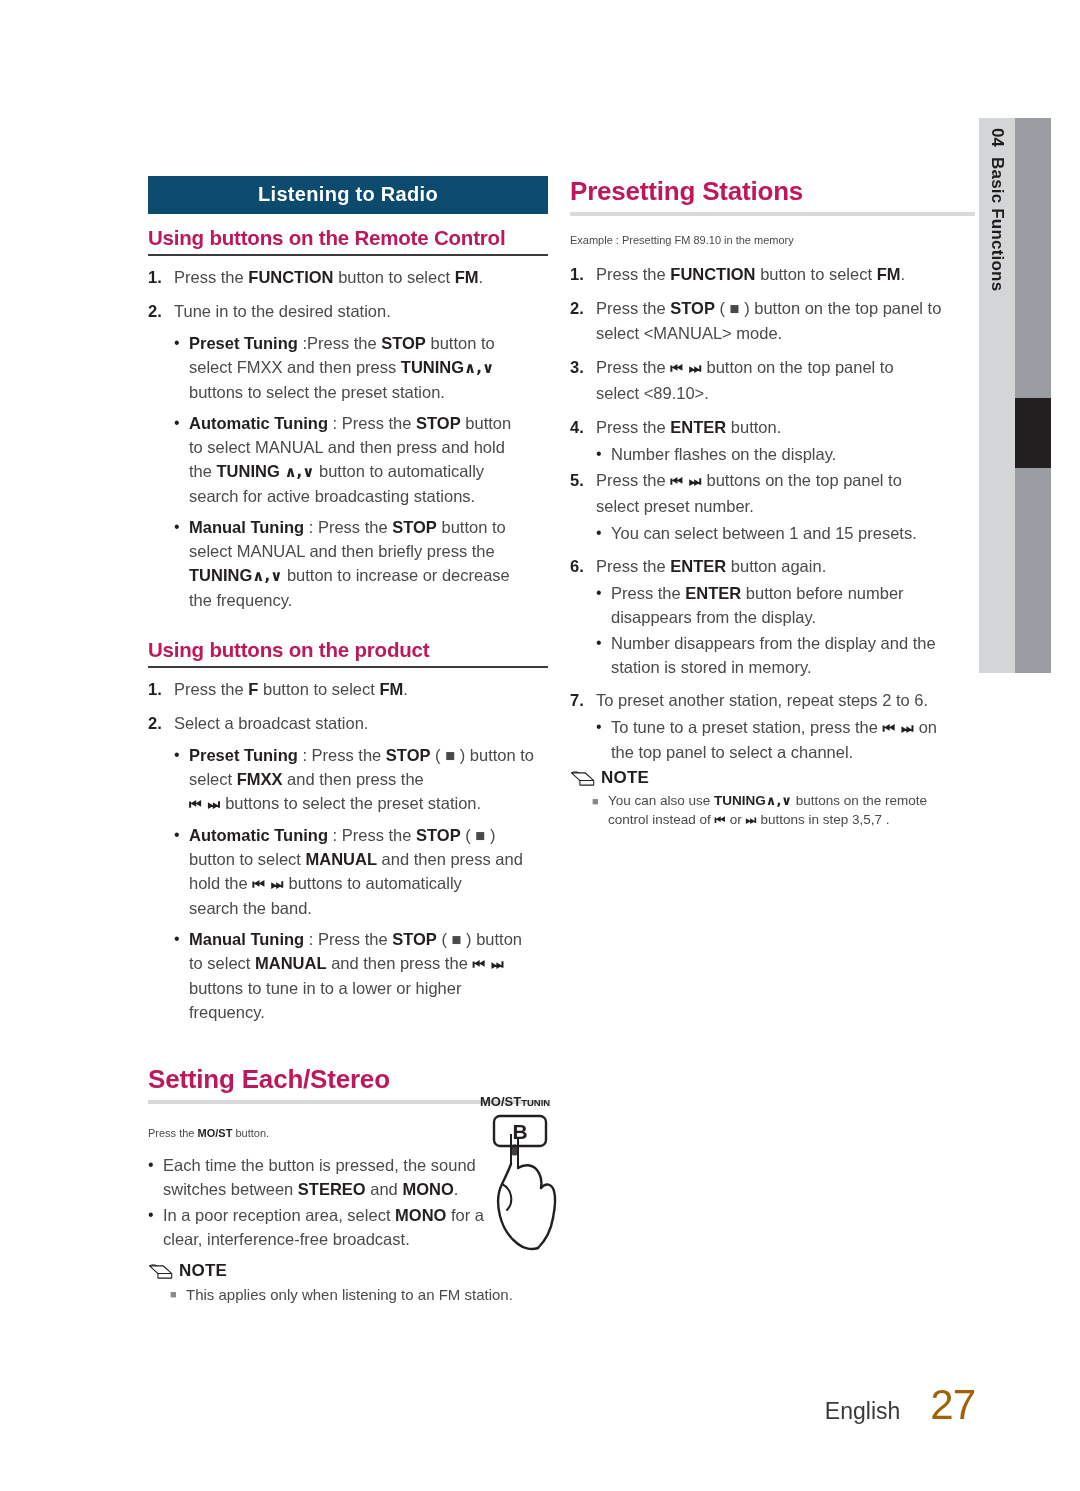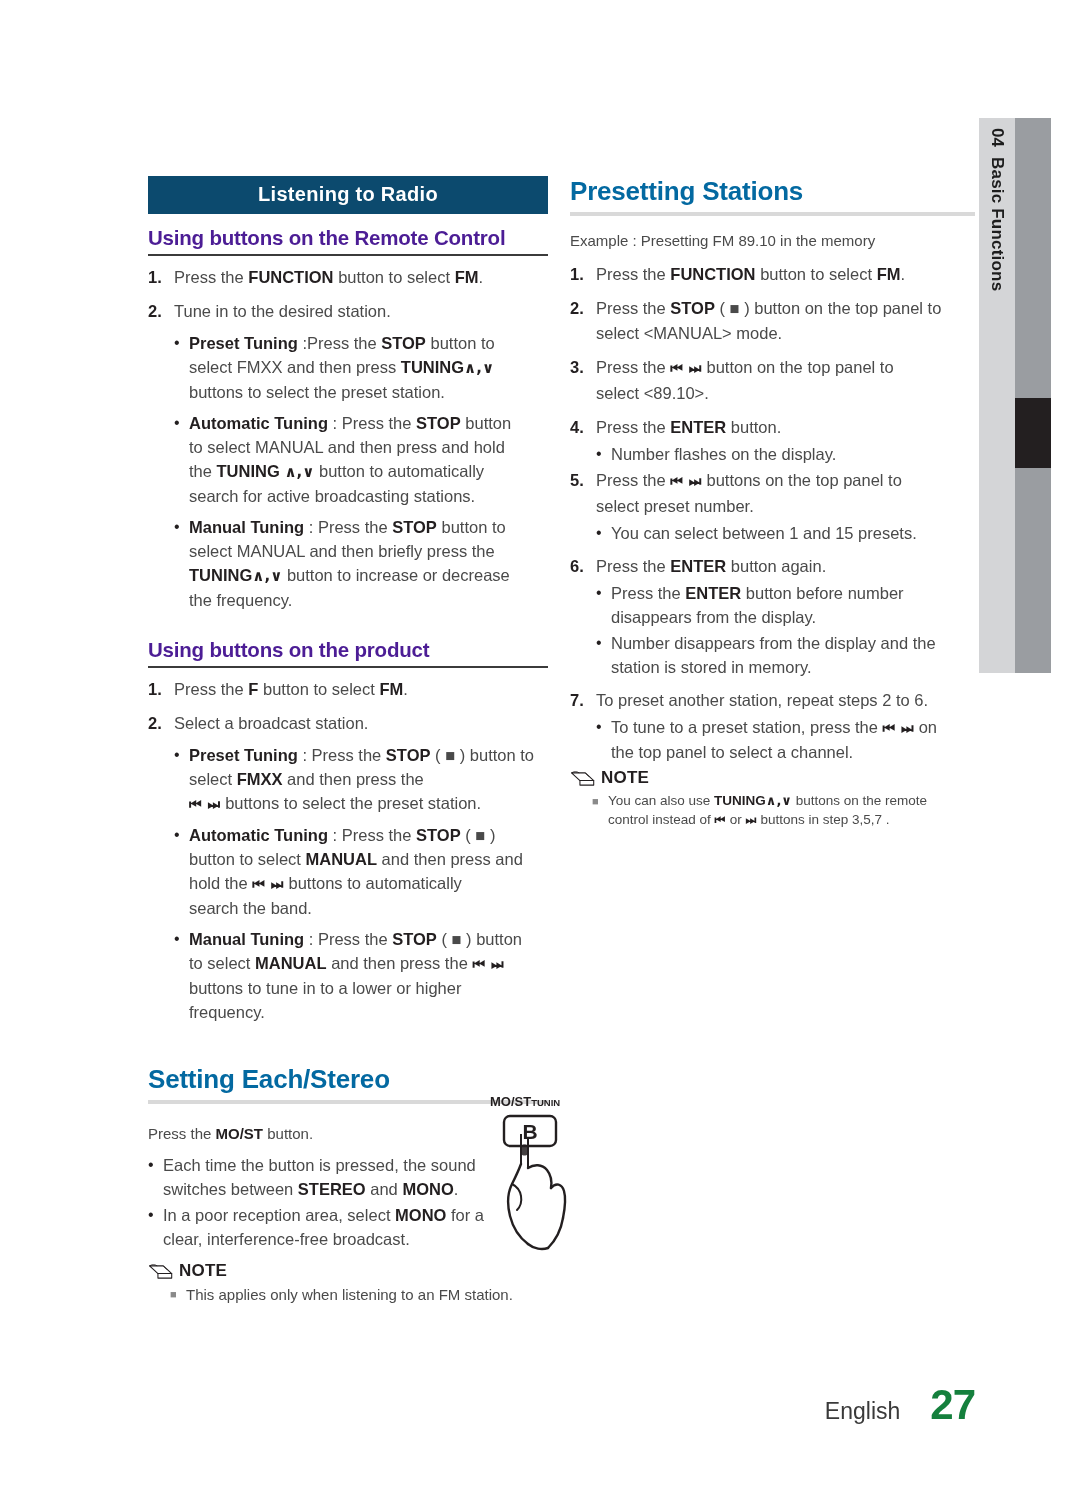--- a/index.html
+++ b/index.html
@@ -100,39 +100,39 @@
     color: #ffffff;
     font-size: 20px;
     font-weight: bold;
     text-align: center;
     padding: 7px 0 8px 0;
     letter-spacing: 0.3px;
   }
   .sec-heading {
     font-size: 26px;
     font-weight: bold;
-    color: #0369a1;
+    color: #be185d;
     letter-spacing: -0.2px;
     margin: 0;
     padding-bottom: 5px;
     border-bottom: 4px solid #d9d9d9;
   }
   .sub-heading {
     font-size: 20.5px;
     font-weight: bold;
-    color: #4c1d95;
+    color: #be185d;
     letter-spacing: -0.2px;
     margin: 0;
     padding-bottom: 4px;
     border-bottom: 2px solid #3b3b3b;
   }
 
   
   .body-line {
-    font-size: 15px;
+    font-size: 11px;
     line-height: 25px;
     color: #4a4a4a;
   }
   b, .b { font-weight: bold; color: #231f20; }
   .step {
     display: flex;
     font-size: 16.5px;
     line-height: 25px;
     color: #4a4a4a;
     margin-top: 9px;
@@ -207,21 +207,21 @@
   .caret {
     font-family: "DejaVu Sans", sans-serif;
     font-weight: bold;
     font-size: 15px;
     color: #231f20;
   }
 
   
   .hand-fig {
     position: absolute;
-    left: 490px;
+    left: 480px;
     top: 1094px;
     width: 82px;
     height: 150px;
   }
   .hand-label {
     position: absolute;
     left: 0;
     top: 0;
     font-size: 13px;
     font-weight: bold;
@@ -243,22 +243,22 @@
     align-items: baseline;
     justify-content: flex-end;
     gap: 30px;
   }
   .footer-lang {
     font-size: 23px;
     color: #3a3a3a;
   }
   .footer-page {
     font-size: 42px;
-    font-weight: bold;
-    color: #15803d;
+    font-weight: normal;
+    color: #a16207;
     letter-spacing: -1px;
   }
 </style>
 </head>
 <body>
 
 <div class="page">
 
   <div class="side-tab"></div>
   <div class="side-tab-dark"></div>

